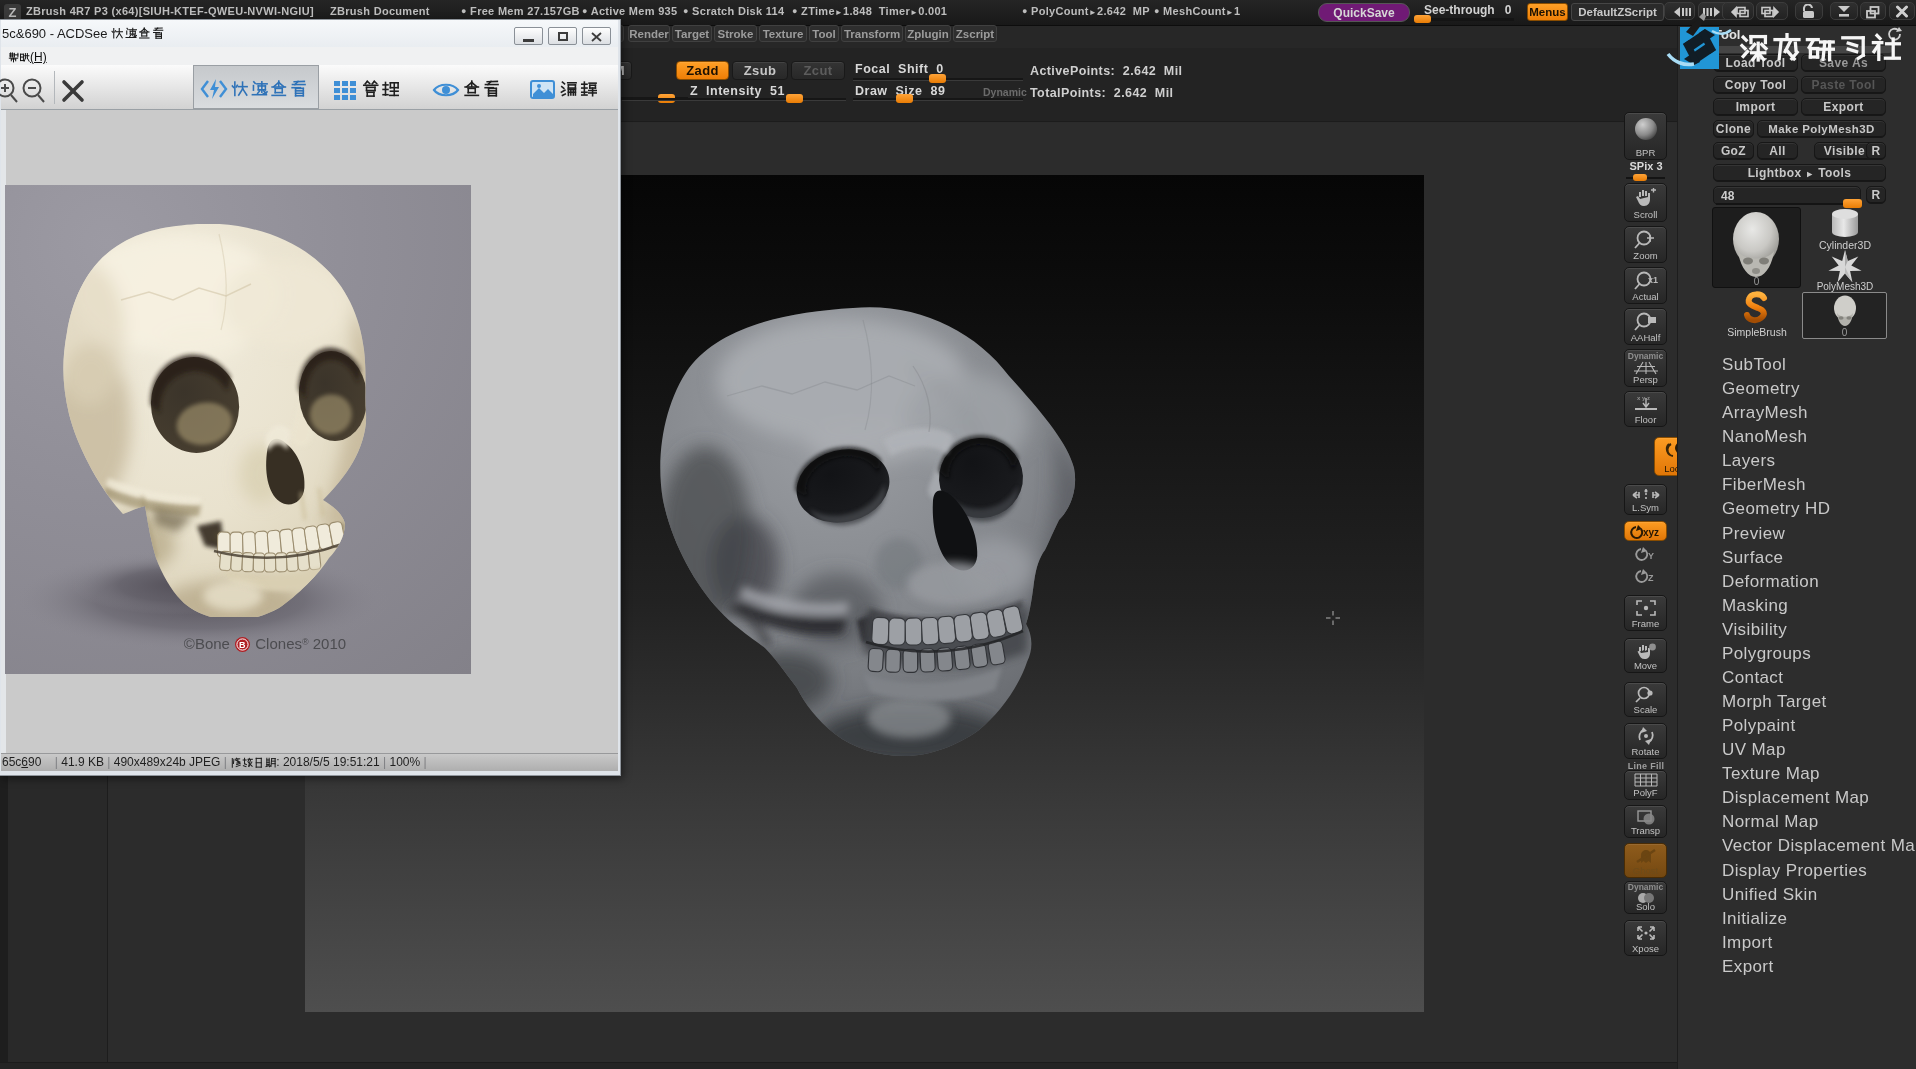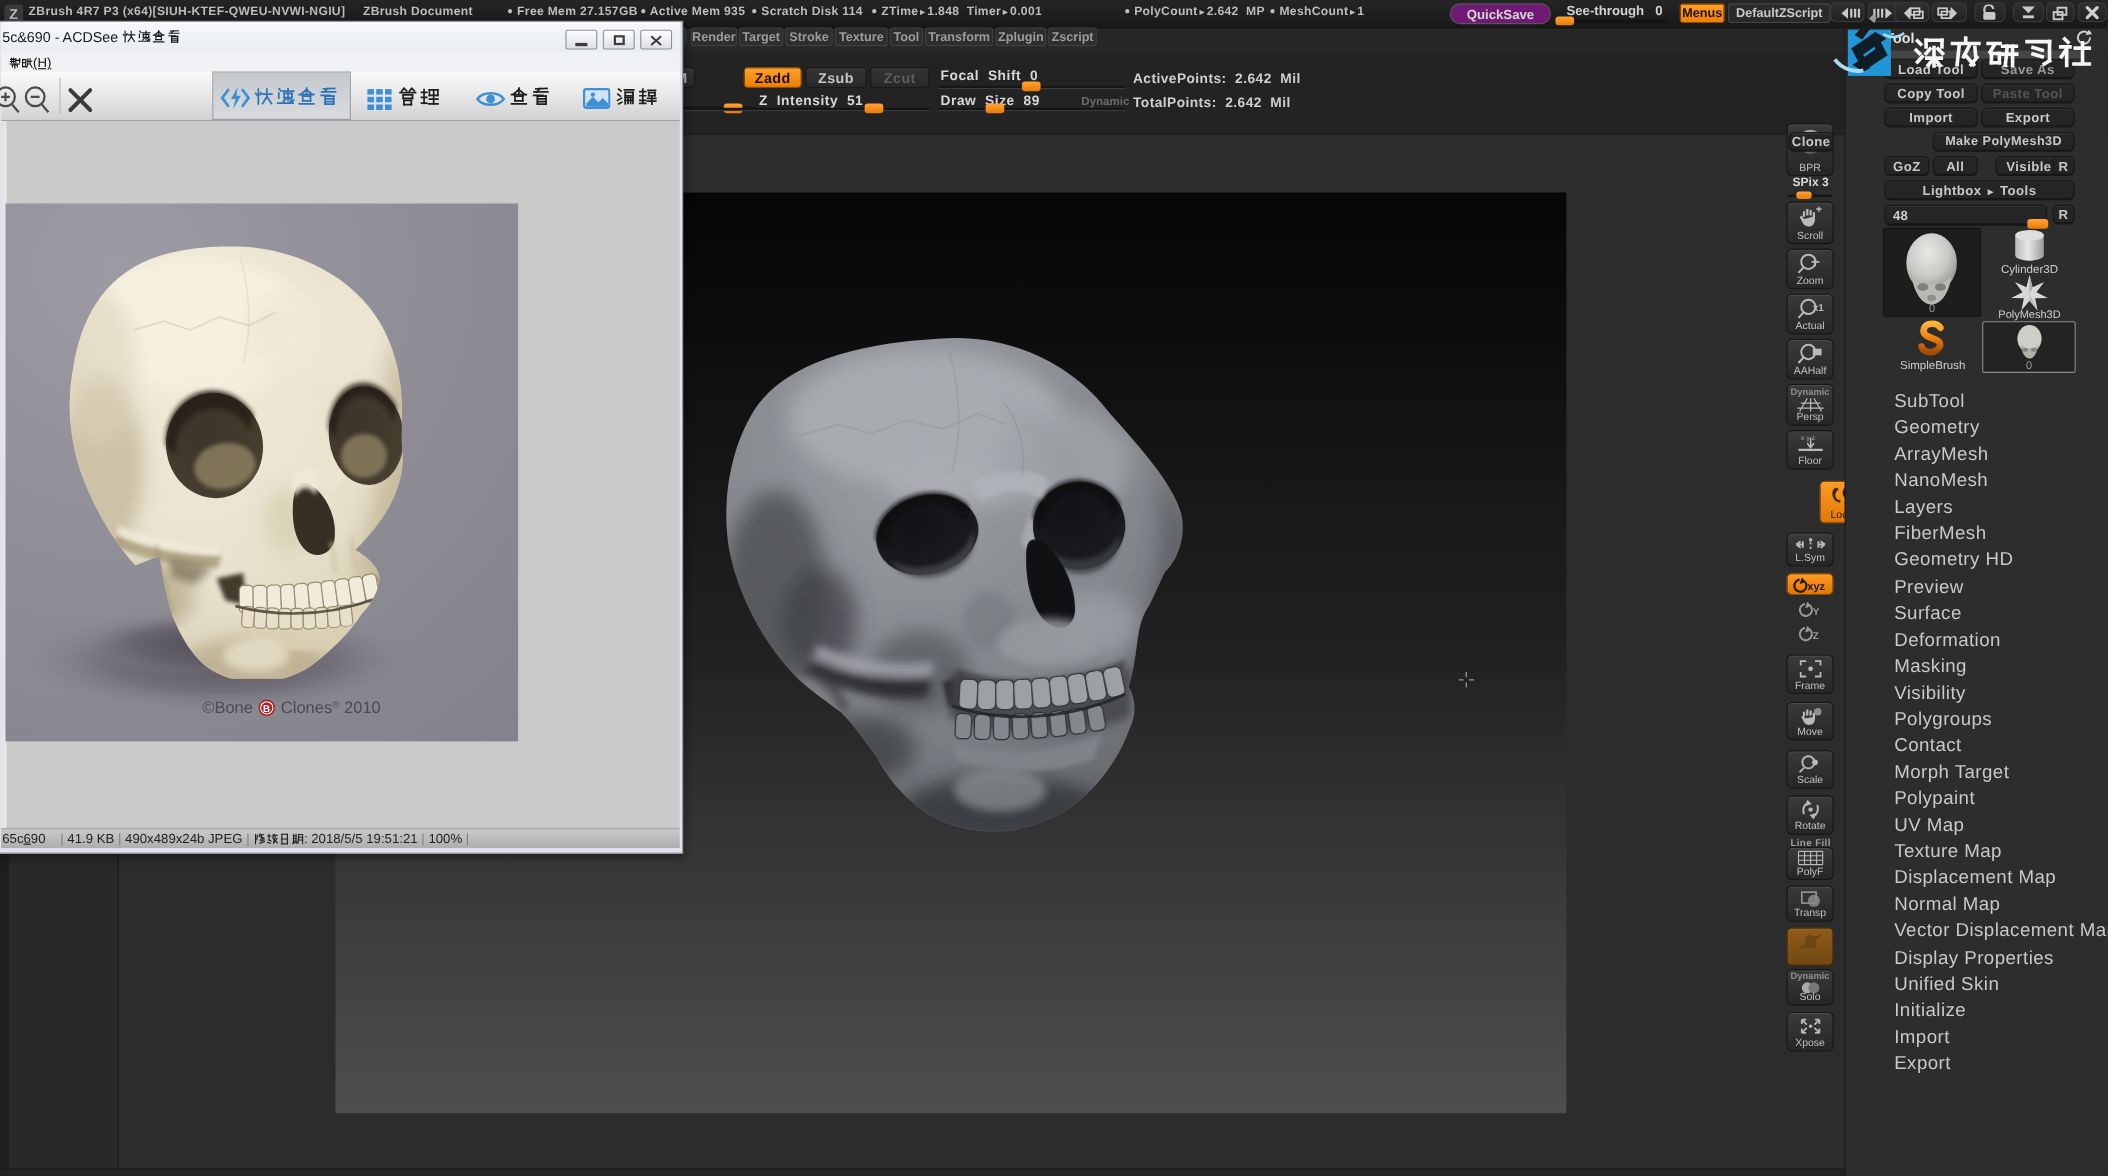--- a/index.html
+++ b/index.html
@@ -278,21 +278,21 @@
 <svg class="abs" style="left:1886px;top:27px" width="16" height="15" viewBox="0 0 16 15">
     <path d="M12 3 a5.5 5.5 0 1 0 2 4" stroke="#cfcfcf" stroke-width="1.8" fill="none"></path>
     <path d="M13 0 L16 4 L10 5 Z" fill="#cfcfcf"></path>
   </svg>
 <div class="pbtn" style="left:1713px;top:54px;width:85px;font-size:12px;">Load Tool</div>
 <div class="pbtn" style="left:1801px;top:54px;width:85px;font-size:12px;color:#9a9a9a;">Save As</div>
 <div class="pbtn" style="left:1713px;top:76px;width:85px;font-size:12px;">Copy Tool</div>
 <div class="pbtn" style="left:1801px;top:76px;width:85px;font-size:12px;color:#565656;">Paste Tool</div>
 <div class="pbtn" style="left:1713px;top:98px;width:85px;font-size:12px;">Import</div>
 <div class="pbtn" style="left:1801px;top:98px;width:85px;font-size:12px;">Export</div>
-<div class="pbtn" style="left:1626px;top:120px;width:41px;font-size:12px;">Clone</div>
+<div class="pbtn" style="left:1713px;top:120px;width:41px;font-size:12px;">Clone</div>
 <div class="pbtn" style="left:1757px;top:120px;width:129px;font-size:11.5px;">Make PolyMesh3D</div>
 <div class="pbtn" style="left:1713px;top:142px;width:41px;font-size:12px;">GoZ</div>
 <div class="pbtn" style="left:1757px;top:142px;width:41px;font-size:12px;">All</div>
 <div class="pbtn" style="left:1801px;top:142px;width:61px;font-size:12px;margin-left:13px;">Visible</div>
 <div class="pbtn" style="left:1866px;top:142px;width:20px;font-size:12px;">R</div>
 <div class="pbtn" style="left:1713px;top:164px;width:173px;font-size:12px;">Lightbox&nbsp;<span style="font-size:9px">►</span>&nbsp;Tools</div>
 <div class="abs" style="left:1713px;top:186px;width:148px;height:19px;background:#252525;border:1px solid #171717;border-radius:5px;box-shadow:inset 0 1px 0 rgba(255,255,255,.07)"></div>
 <div class="abs" style="left:1721px;top:189px;font-size:12px;font-weight:bold;color:#cdcdcd">48</div>
 <div class="abs" style="left:1716px;top:203px;width:142px;height:2px;background:#141414"></div>
 <div class="abs" style="left:1843px;top:199px;width:19px;height:9px;background:linear-gradient(#ffa337,#e87c05);border-radius:3px"></div>

